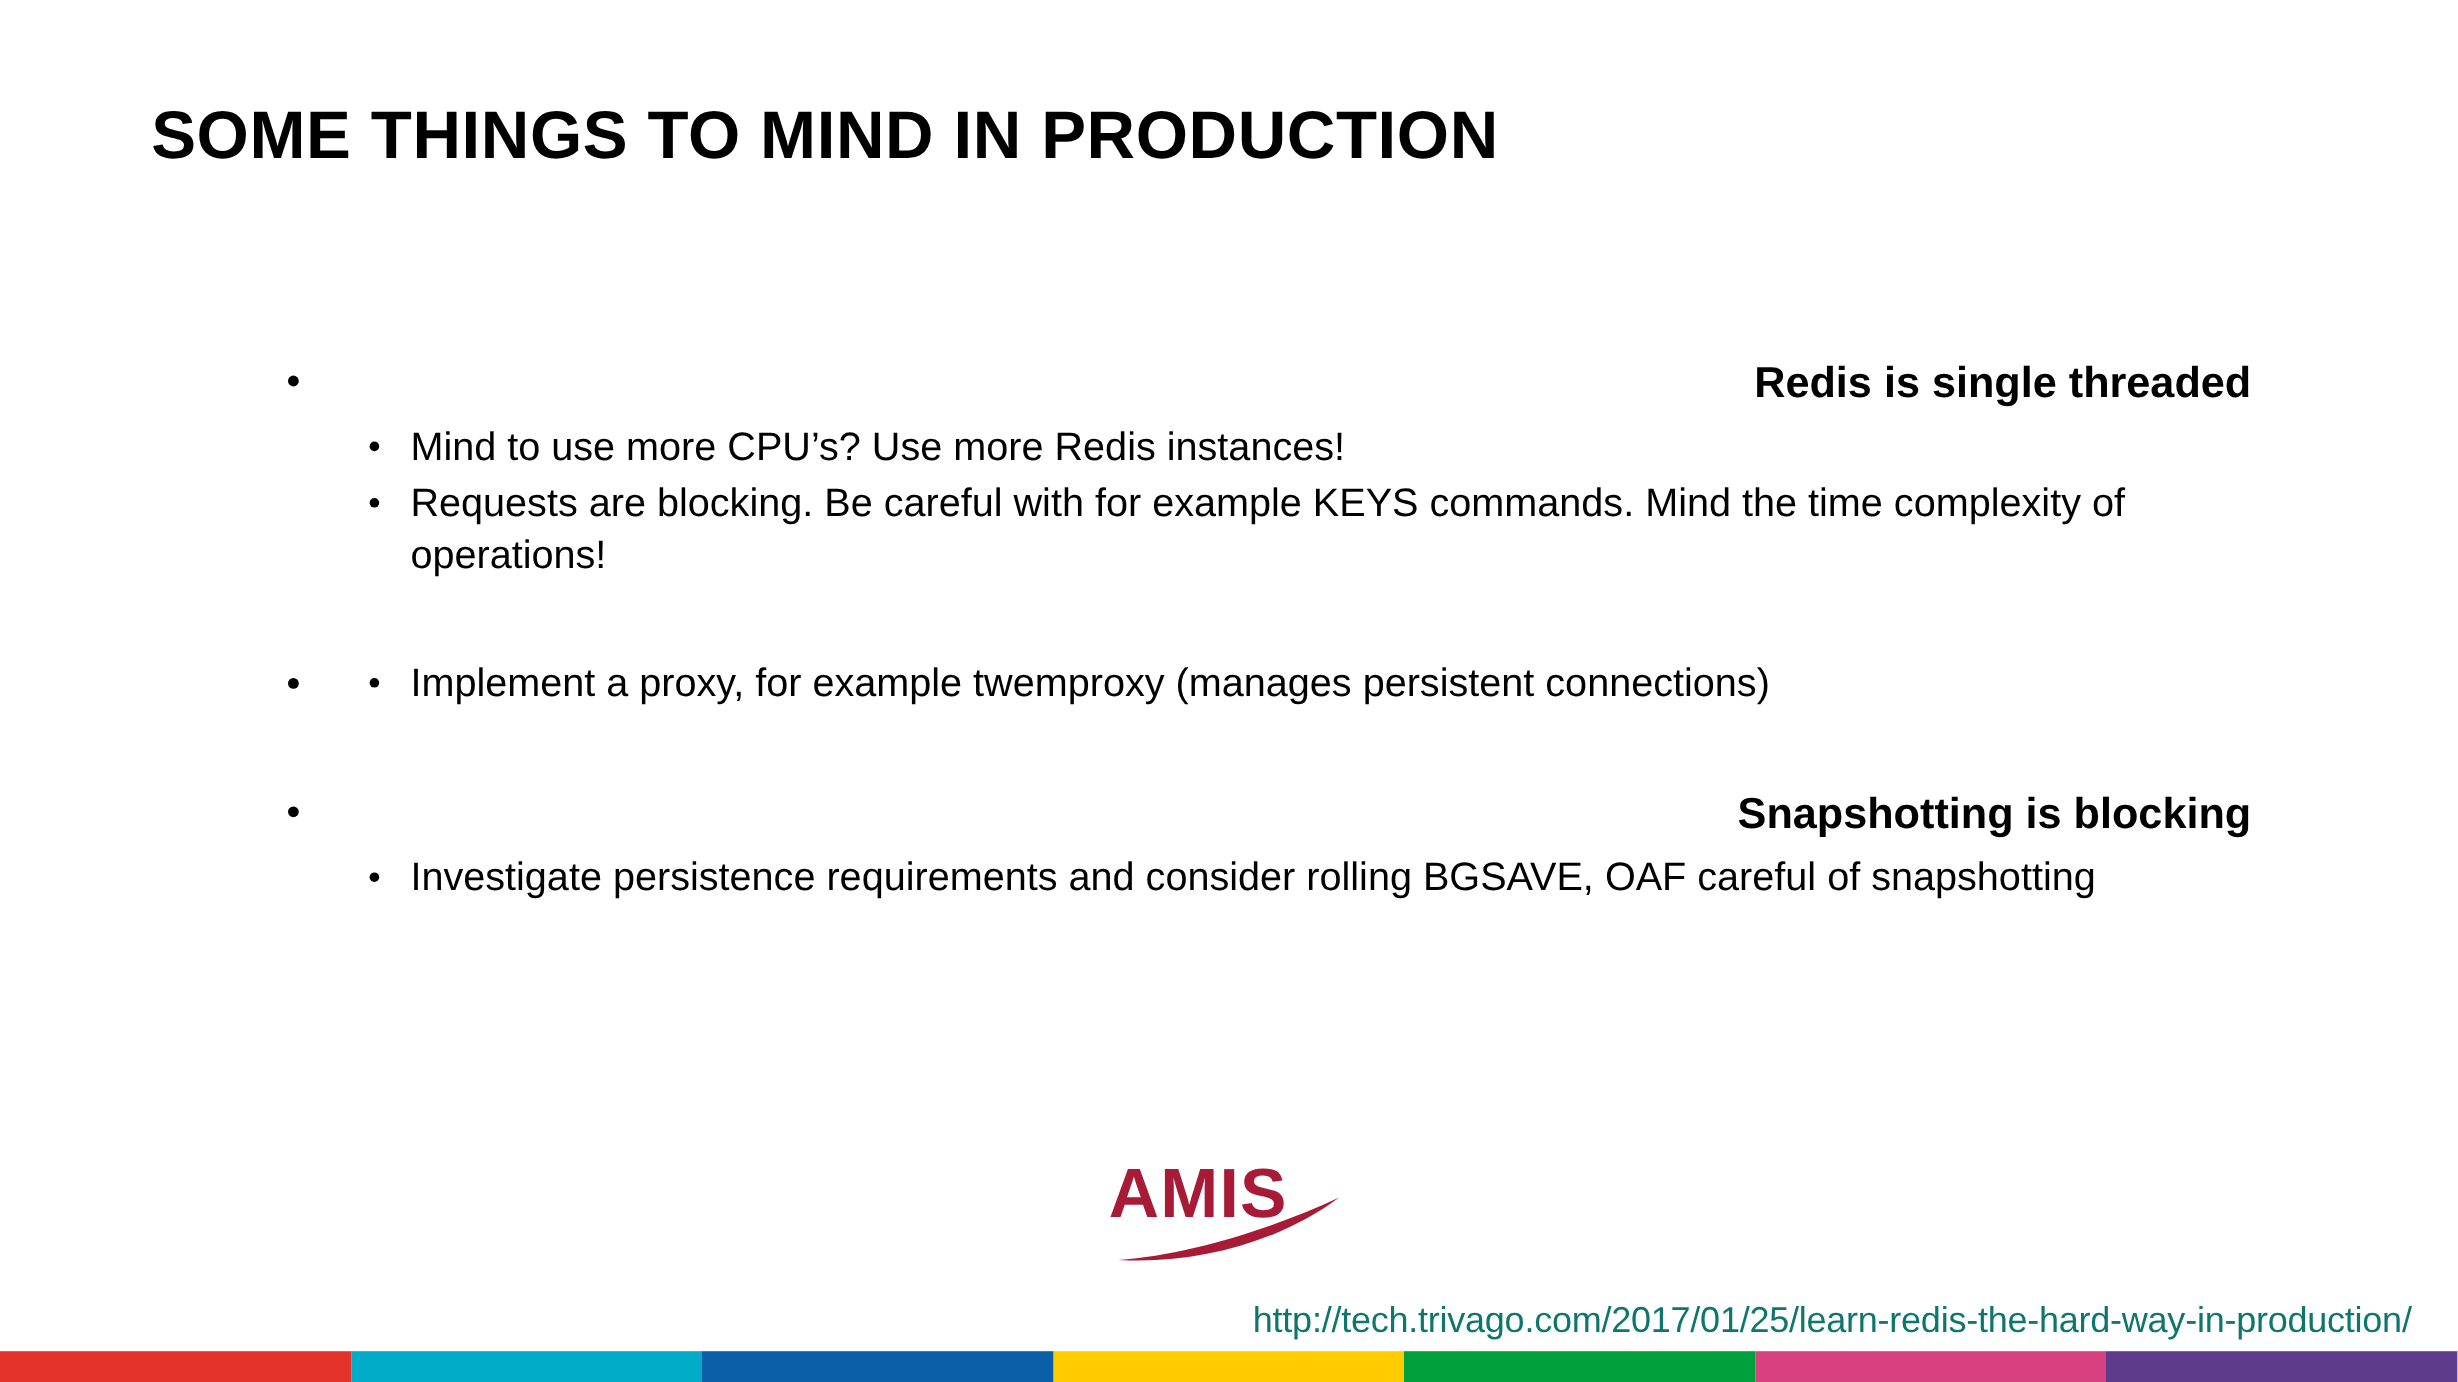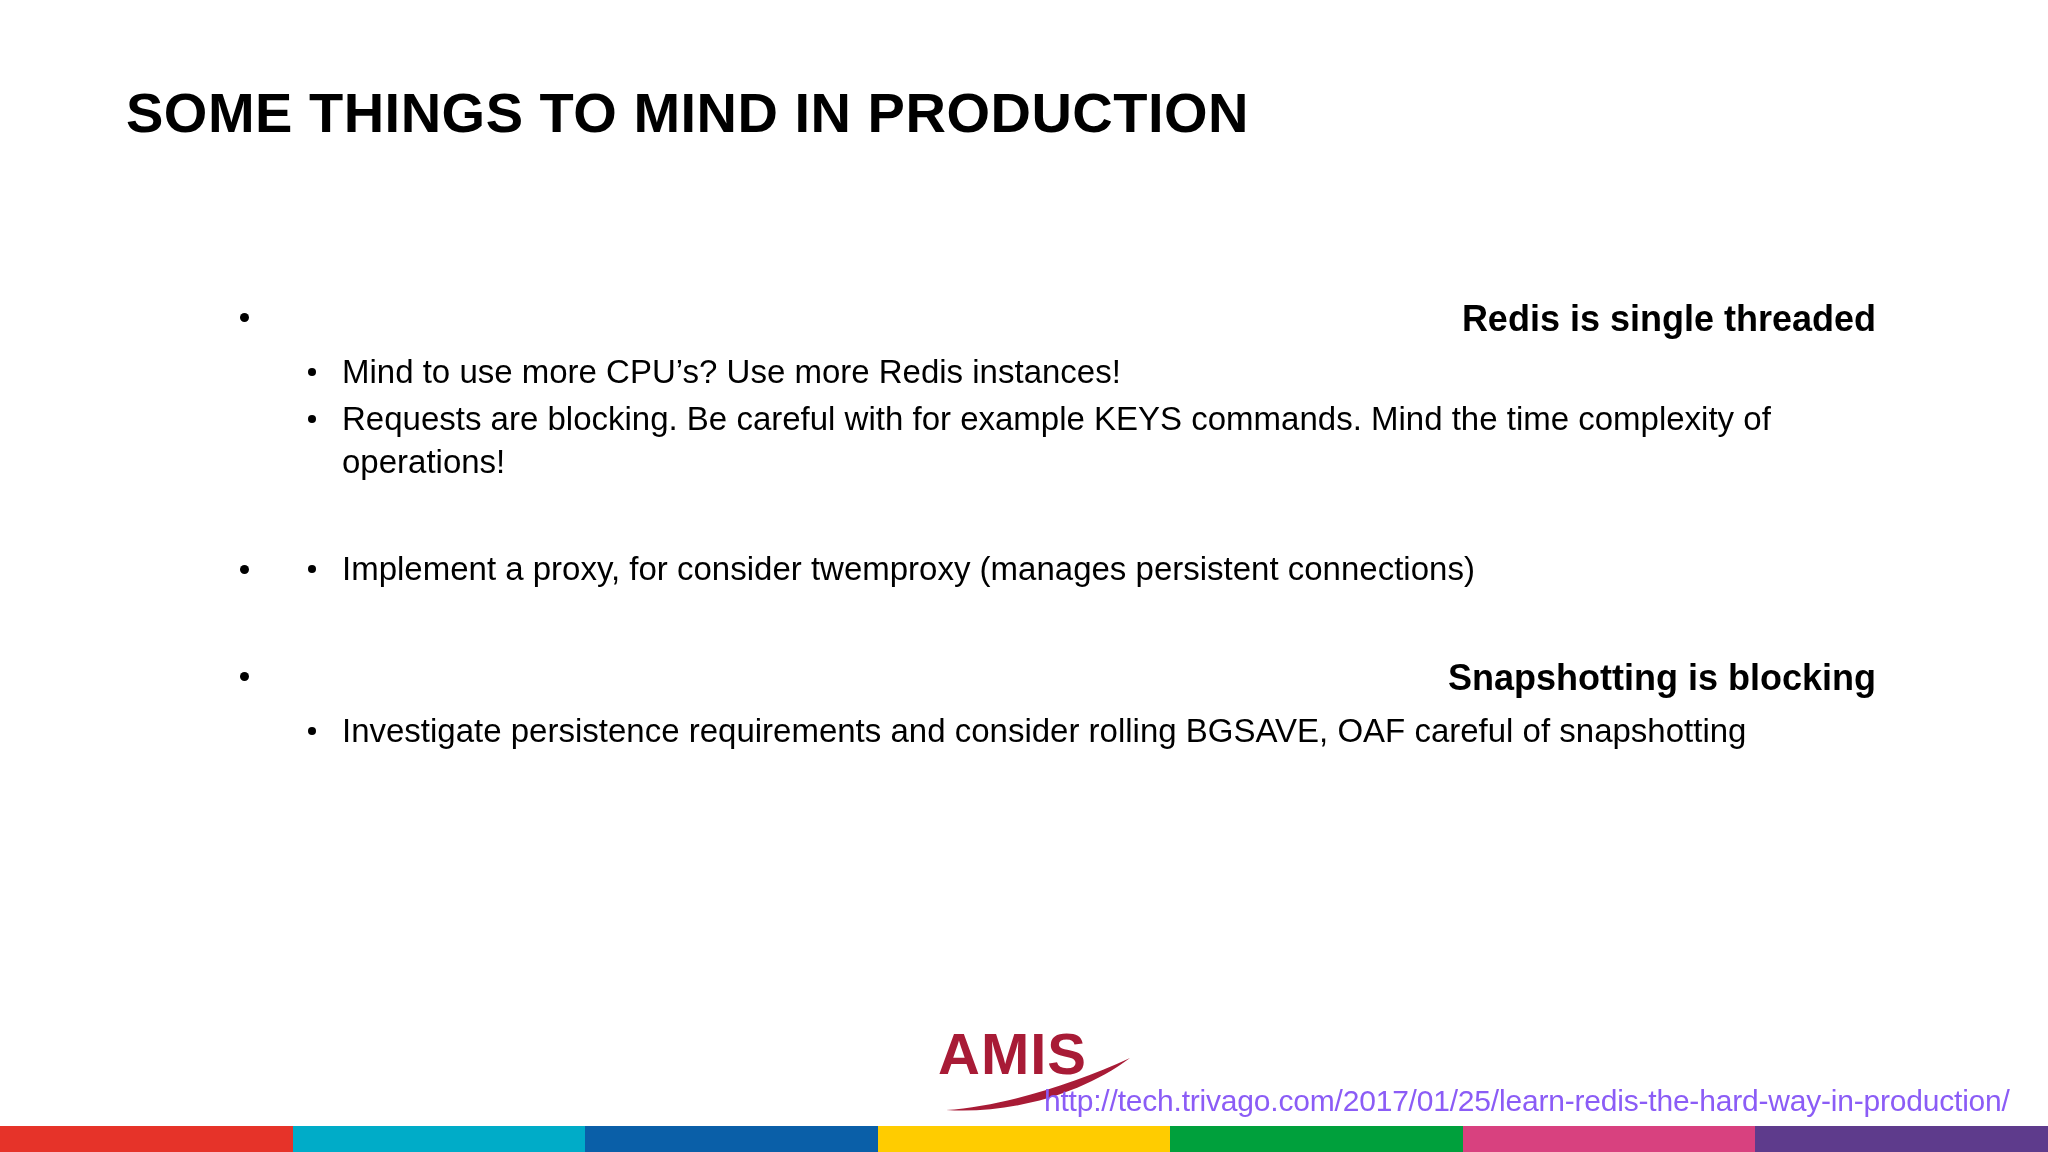--- a/index.html
+++ b/index.html
@@ -88,34 +88,33 @@
     width: 8px;
     height: 8px;
     border-radius: 50%;
     background: #000000;
   }
 
   
   .logo-wrap {
     position: absolute;
     left: 920px;
-    top: 1022px;
+    top: 962px;
     width: 260px;
     height: 96px;
-    margin-left: 14px;
   }
   .logo-svg { display: block; }
 
   
   .footer-url {
     position: absolute;
     left: 1044px;
     top: 1084px;
     font-size: 30px;
-    color: #8b5cf6;
+    color: #0f766e;
     white-space: nowrap;
     letter-spacing: -0.2px;
   }
 
   
   .color-bar {
     position: absolute;
     left: 0;
     bottom: 0;
     width: 2048px;
@@ -154,21 +153,21 @@
       </ul>
     </div>
 
     <div class="group">
       <div class="lvl1">
         <span class="bullet-dot"></span>
       </div>
       <ul class="sublist">
         <li class="lvl2">
           <span class="bullet-dot"></span>
-          <span>Implement a proxy, for consider twemproxy (manages persistent connections)</span>
+          <span>Implement a proxy, for example twemproxy (manages persistent connections)</span>
         </li>
       </ul>
     </div>
 
     <div class="group">
       <div class="lvl1">
         <span class="bullet-dot"></span>
         <span>Snapshotting is blocking</span>
       </div>
       <ul class="sublist">

